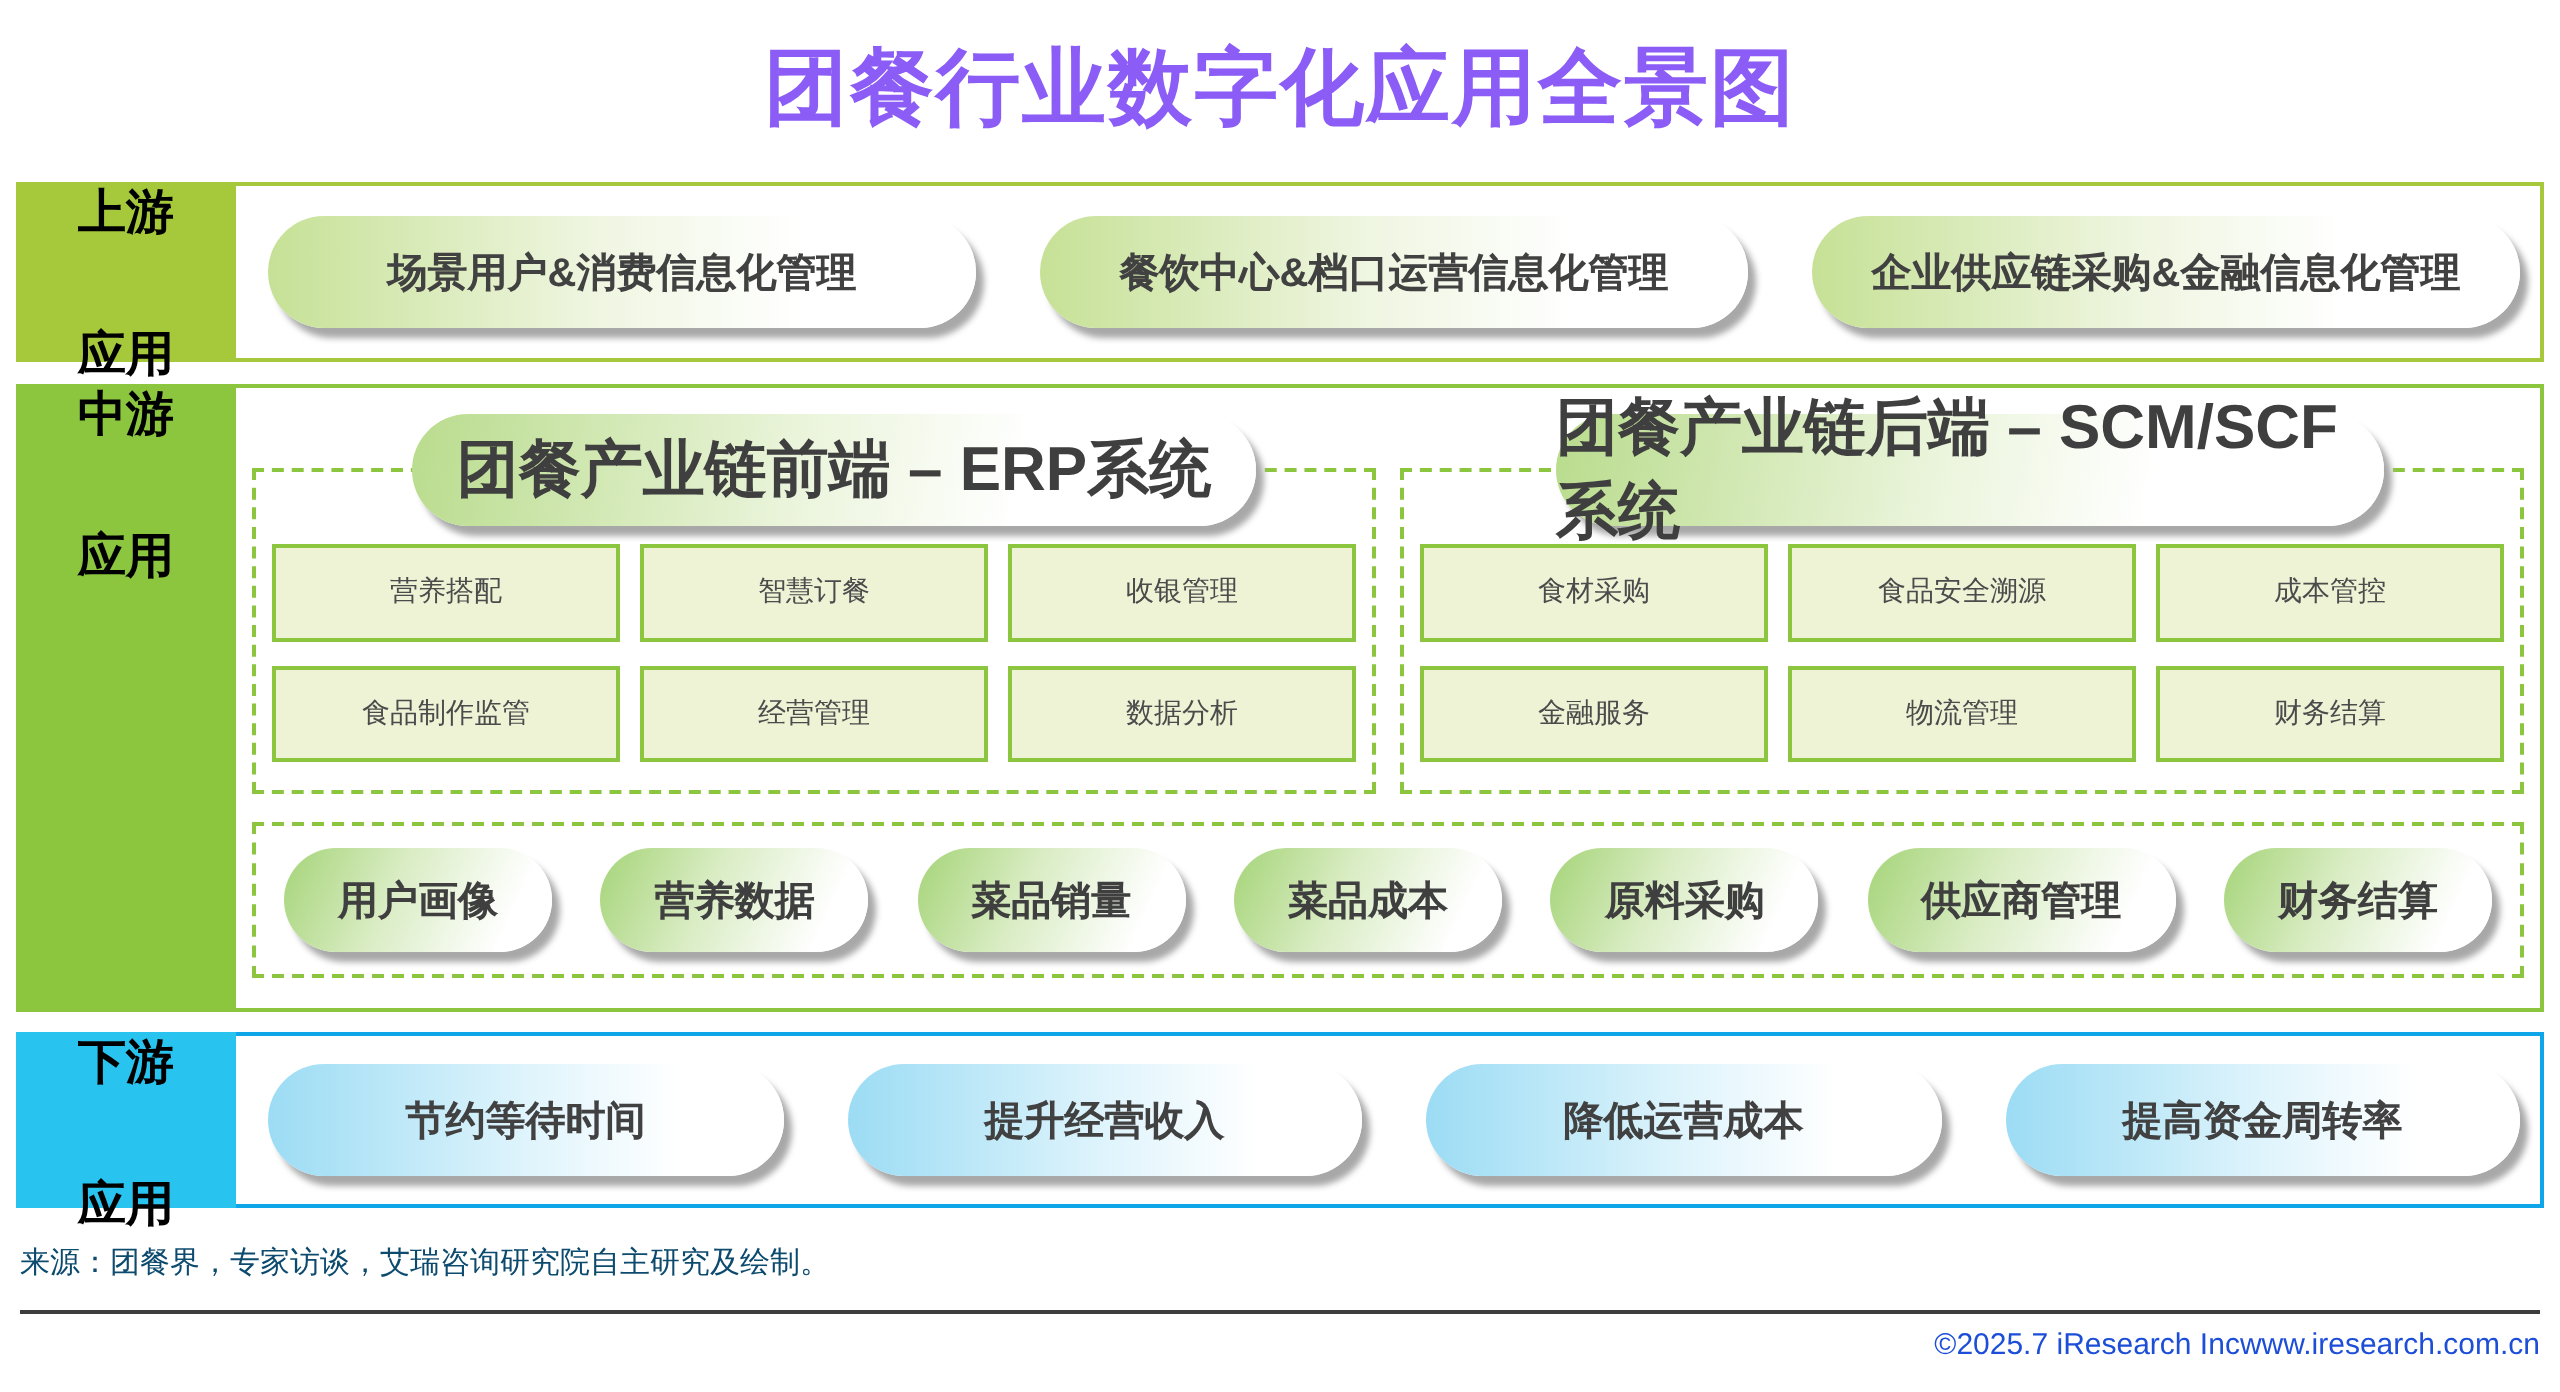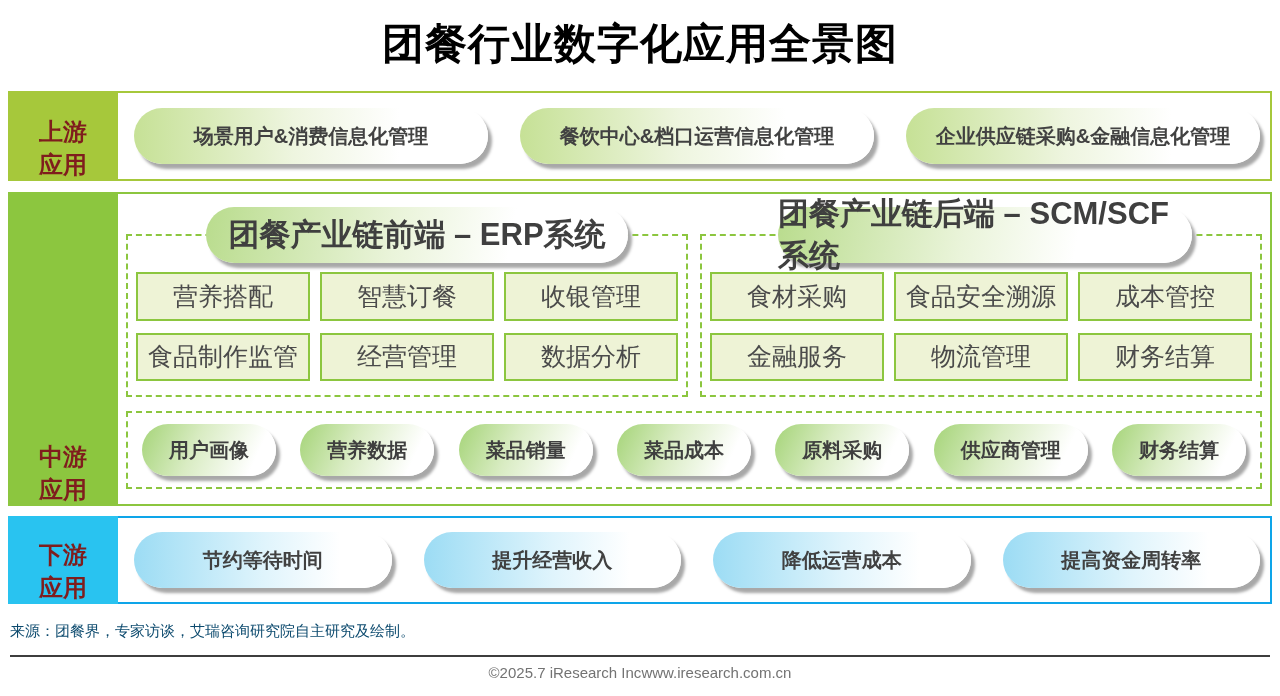--- a/index.html
+++ b/index.html
@@ -3,31 +3,31 @@
 <meta charset="utf-8">
 <style>
   html,body{margin:0;padding:0;}
   body{
     width:1280px;height:696px;position:relative;background:#ffffff;
     font-family:"Liberation Sans","DejaVu Sans",sans-serif;
     overflow:hidden;
   }
   .page-title{
     position:absolute;top:16px;left:0;width:1280px;text-align:center;
-    font-size:42px;font-weight:bold;color:#000000;letter-spacing:1px;
+    font-size:42px;font-weight:bold;color:#8b5cf6;letter-spacing:1px;
   }
   
   .section{position:absolute;left:8px;width:1264px;box-sizing:border-box;background:#fff;}
   .section.upstream{top:91px;height:90px;border:2px solid #a6c83b;}
   .section.midstream{top:192px;height:314px;border:2px solid #8cc63f;}
   .section.downstream{top:516px;height:88px;border:2px solid #0ea5e9;}
   .side-label{
     position:absolute;left:-2px;top:-2px;width:110px;height:calc(100% + 4px);
-    display:flex;flex-direction:column;align-items:center;justify-content:flex-end;
-    color:#7f1d1d;font-weight:bold;font-size:24px;line-height:1.35;z-index:3;
+    display:flex;flex-direction:column;align-items:center;justify-content:flex-start;
+    color:#000000;font-weight:bold;font-size:24px;line-height:1.35;z-index:3;gap:39px;
   }
   .side-label.green-a{background:#a6c83b;}
   .side-label.green-b{background:#8cc63f;}
   .side-label.blue{background:#29c3f0;}
   
   .pill-row{
     position:absolute;left:124px;right:10px;top:0;bottom:0;
     display:flex;align-items:center;gap:32px;
   }
   .pill{
@@ -53,41 +53,41 @@
   }
   .dashed-box.left{left:116px;top:40px;width:562px;height:163px;}
   .dashed-box.right{left:690px;top:40px;width:562px;height:163px;}
   .cell-grid{
     position:absolute;left:8px;right:8px;top:36px;bottom:14px;
     display:grid;grid-template-columns:1fr 1fr 1fr;column-gap:10px;row-gap:12px;
   }
   .cell{
     background:#eef3d6;border:2px solid #8cc63f;box-sizing:border-box;
     display:flex;align-items:center;justify-content:center;
-    font-size:25px;color:#4b4b4b;
+    font-size:14px;color:#4b4b4b;
   }
   .dashed-box.bottom{
     left:116px;top:217px;width:1136px;height:78px;
     display:flex;align-items:center;justify-content:space-between;
     padding:0 14px;box-sizing:border-box;
   }
   .oval-pill{
     height:52px;border-radius:26px;padding:0 27px;
     display:flex;align-items:center;justify-content:center;
     font-size:20px;font-weight:bold;color:#3f3f3f;white-space:nowrap;
     background:linear-gradient(115deg,#a5d478 0%,#d9ecc3 40%,#ffffff 82%);
     box-shadow:4px 5px 3px #a8a8a8;
   }
   
   .source-note{position:absolute;left:10px;top:622px;font-size:15px;color:#0c4a6e;}
   .footer-divider{position:absolute;left:10px;right:10px;top:655px;height:2px;background:#3d3d3d;}
   .footer-bar{
     position:absolute;left:10px;right:10px;top:664px;
-    display:flex;justify-content:center;
-    font-size:15px;color:#737373;
+    display:flex;justify-content:flex-end;
+    font-size:15px;color:#1d4ed8;
   }
 </style>
 </head>
 <body>
 
 <div class="page-title">团餐行业数字化应用全景图</div>
 
 <div class="section upstream">
   <div class="side-label green-a">
     <span>上游</span>

